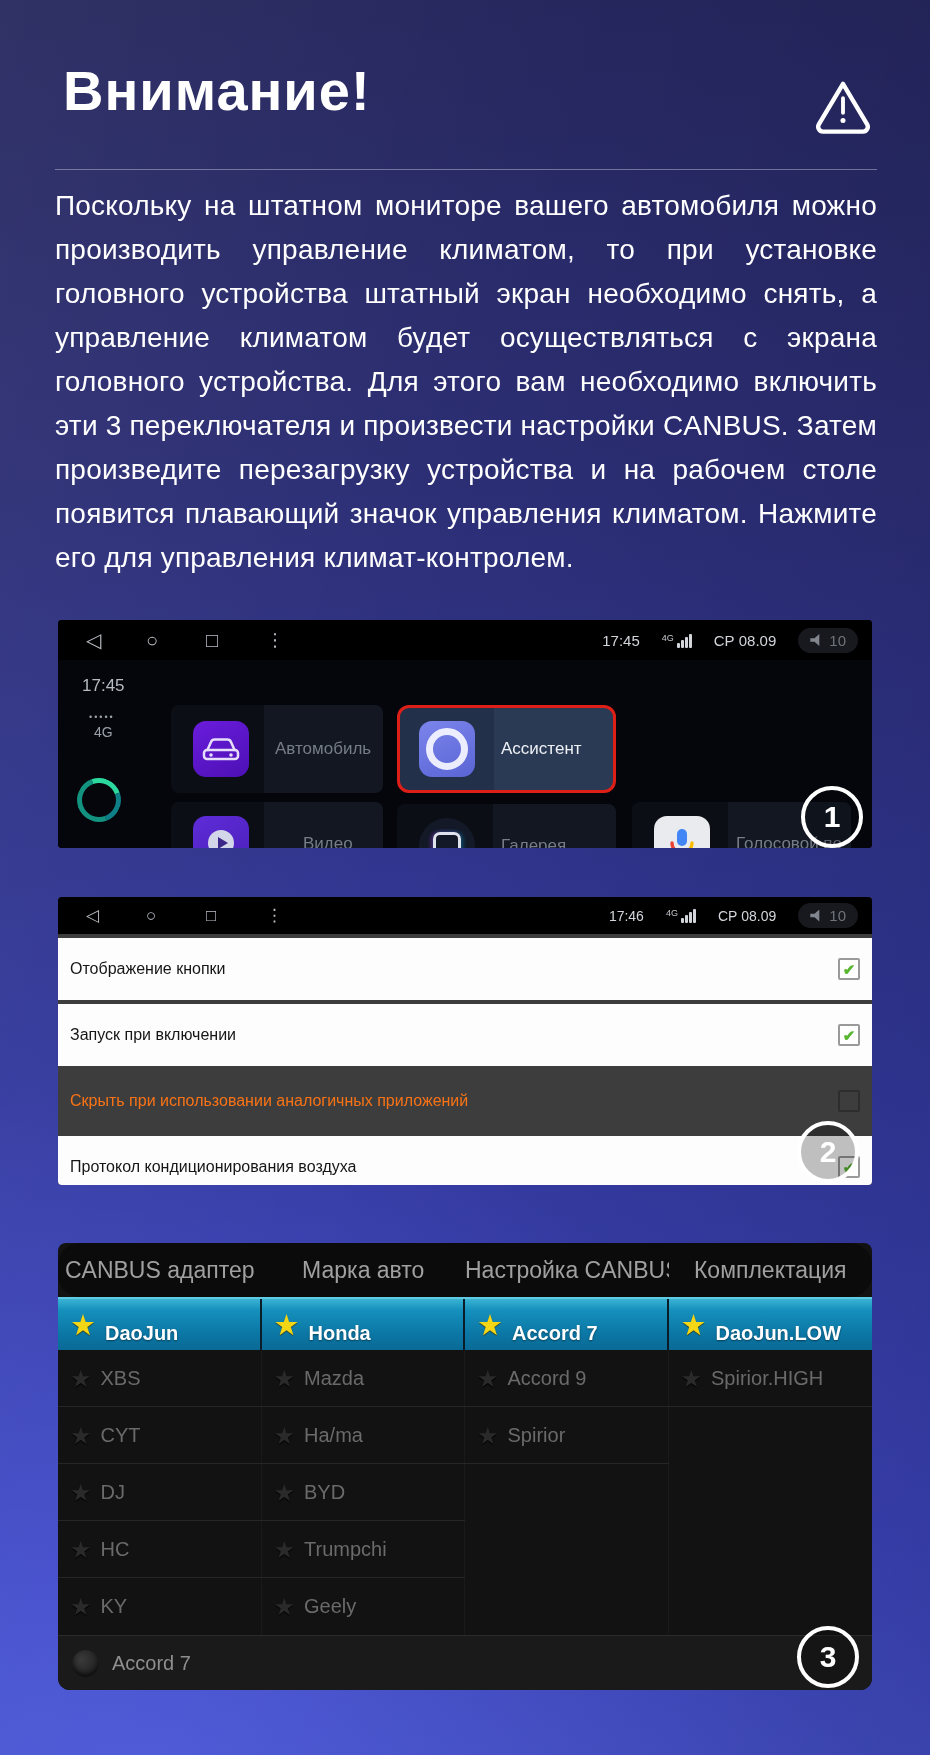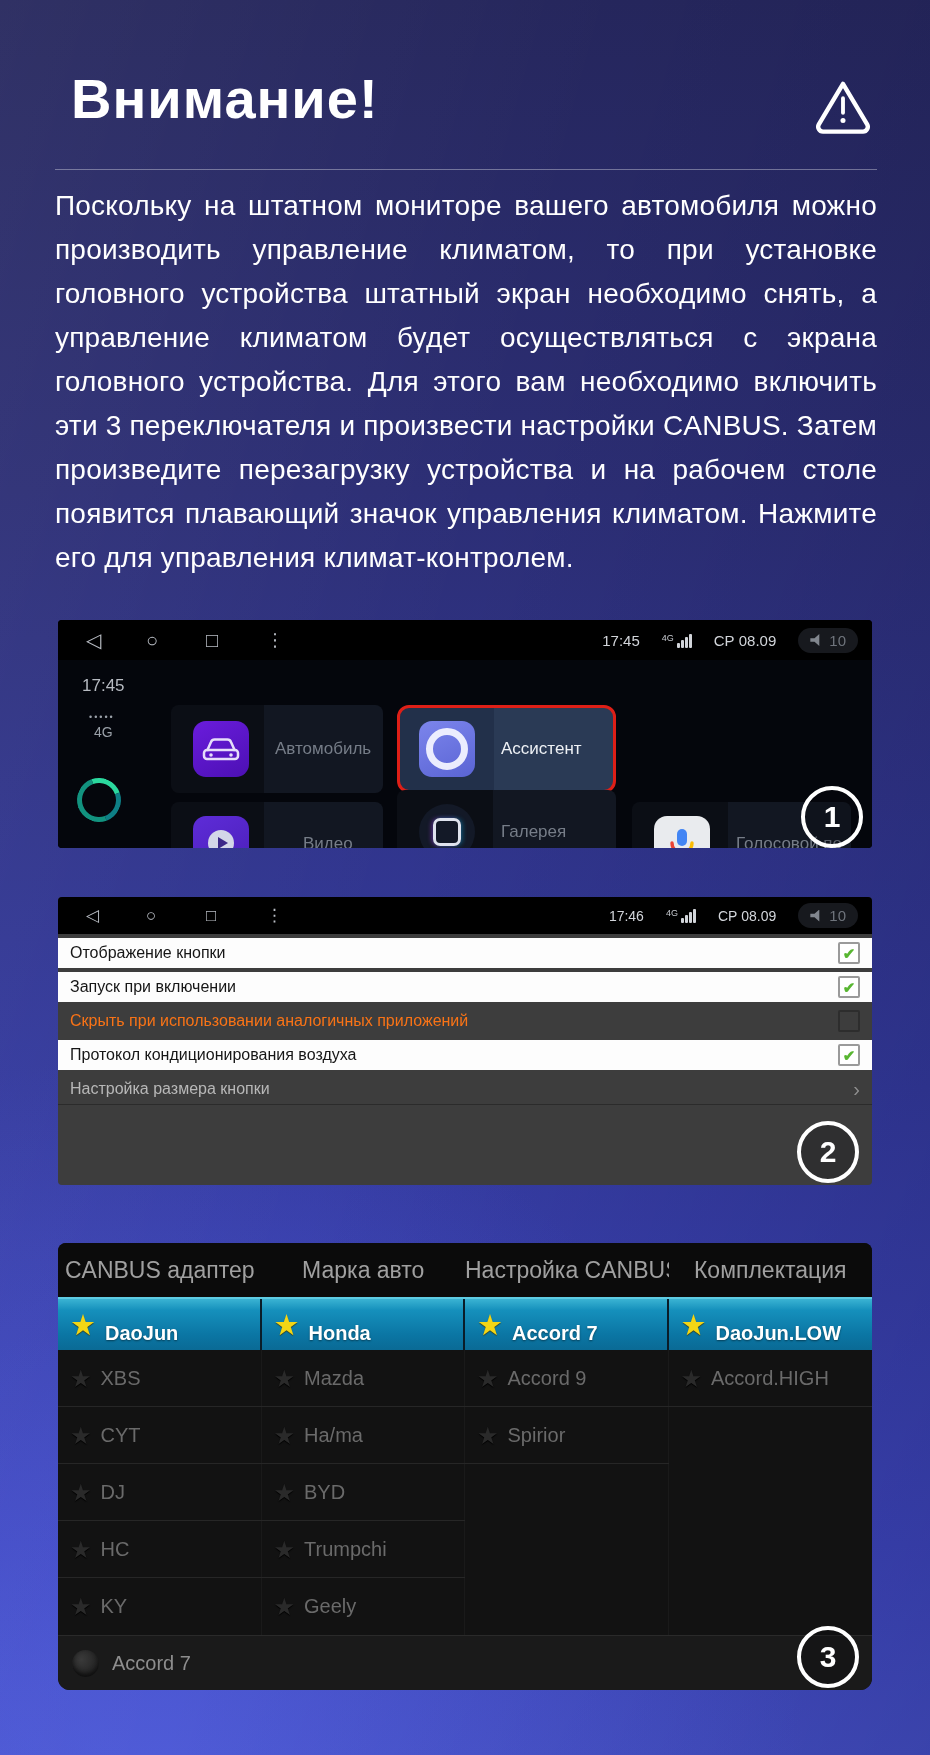--- a/index.html
+++ b/index.html
@@ -5,21 +5,21 @@
   html,body{margin:0;padding:0;}
   body{
     width:930px;height:1755px;position:relative;overflow:hidden;
     font-family:"Liberation Sans",sans-serif;
     background:
       radial-gradient(120% 70% at 15% 102%, rgba(95,110,235,0.35), rgba(0,0,0,0) 60%),
       linear-gradient(105deg, rgba(255,255,255,0.05), rgba(0,0,0,0) 45%, rgba(0,0,20,0.18)),
       linear-gradient(180deg,#25265c 0%,#2c2e75 28%,#343a9e 62%,#3f47c0 88%,#4752cd 100%);
   }
   .title{
-    position:absolute;left:55px;top:50px;margin:16px;
+    position:absolute;left:55px;top:50px;margin:8px;
     font-size:56px;font-weight:700;color:#ffffff;letter-spacing:1px;
   }
   .warn{position:absolute;left:814px;top:76px;width:58px;height:60px;}
   .rule{position:absolute;left:55px;top:169px;width:822px;height:1px;background:rgba(255,255,255,0.35);}
   .para{
     position:absolute;left:55px;top:184px;width:822px;margin:0;
     color:#ffffff;font-size:28px;line-height:44px;text-align:justify;letter-spacing:0.2px;
   }
 
   
@@ -63,21 +63,21 @@
     background:linear-gradient(90deg,#0b0e15 0 44%,#121722 44%);
   }
   .tile .tlabel{margin-left:26px;font-size:17px;color:#767d88;white-space:nowrap;overflow:hidden;}
   .t1{left:113px;top:45px;width:212px;}
   .t2{left:339px;top:45px;width:219px;
       background:linear-gradient(90deg,#22304a 0 44%,#2a3a55 44%);
       border:3px solid #de1f17;border-radius:12px;box-sizing:border-box;text-align:center;}
   .t2 .tlabel{color:#eef1f5;}
   .t3{left:574px;top:45px;width:219px;}
   .t4{left:113px;top:142px;width:212px;height:83px;gap:28px;}
-  .t5{left:339px;top:130px;width:219px;height:83px;}
+  .t5{left:339px;top:144px;width:219px;height:83px;}
   .t6{left:574px;top:142px;width:219px;height:83px;}
   .appicon{
     flex:0 0 auto;width:56px;height:56px;margin-left:22px;border-radius:13px;
     display:flex;align-items:center;justify-content:center;position:relative;
   }
   .t2 .appicon{margin-left:19px;}
   .icon-car{background:linear-gradient(150deg,#6a1cdc,#4c10b4);}
   .icon-assist{background:linear-gradient(155deg,#7c85ec,#5a64d4);}
   .icon-fan{background:rgba(255,255,255,0.04);}
   .icon-video{background:linear-gradient(150deg,#5e2cd8,#4a1fb8);}
@@ -88,34 +88,34 @@
        box-shadow:2px 0 4px rgba(0,200,255,0.3),-2px 0 4px rgba(185,70,255,0.35);}
   .b1pos{left:743px;top:166px;}
 
   
   .shot2{top:897px;height:288px;border-radius:4px;background:#3d3d3d;}
   .shot2 .nav{height:37px;}
   .shot2 .nicon{font-size:17px;}
   .shot2 .status{font-size:14px;}
   .s2head{height:29px;display:flex;align-items:center;background:#2e2e2e;
           color:#9c9c9c;font-size:16px;padding-left:10px;border-bottom:1px solid #222;}
-  .s2row{height:30px;display:flex;align-items:center;padding:0 12px;font-size:16px;}
+  .s2row{height:30px;display:flex;align-items:center;padding:16px 12px;font-size:16px;}
   .s2row.light{background:#fdfdfd;color:#161616;margin:4px 0;}
   .s2row.dark{color:#f97316;}
   .s2row.last{color:#b8b8b8;border-bottom:1px solid #2b2b2b;}
   .cb{margin-left:auto;width:18px;height:18px;border:2px solid #9a9a9a;border-radius:2px;
       background:#fff;display:flex;align-items:center;justify-content:center;}
   .cb i{font-style:normal;color:#58b631;font-size:15px;font-weight:700;line-height:1;}
   .cb.empty{border-color:#2d2d2d;background:#3d3d3d;}
   .chev{margin-left:auto;color:#8f8f8f;font-size:20px;line-height:1;}
   .b2pos{left:739px;top:224px;}
 
   
   .shot3{top:1243px;height:447px;border-radius:8px 8px 12px 12px;background:#121212;}
-  .s3head{height:54px;display:grid;grid-template-columns:repeat(4,1fr);background:#0b0b0b;}
+  .s3head{height:54px;display:grid;grid-template-columns:repeat(4,1fr);background:#0b0b0b;border-radius:22px;}
   .s3hcell{display:flex;align-items:center;justify-content:center;
            color:#a0a0a0;font-size:23px;white-space:nowrap;overflow:hidden;}
   .s3hcell.clip-start{justify-content:flex-start;}
   .s3row{height:57px;display:grid;grid-template-columns:repeat(4,1fr);position:relative;}
   .s3row::after{content:"";position:absolute;left:0;bottom:0;height:1px;background:#262626;width:var(--w,0);}
   .s3row.w100{--w:100%;} .s3row.w75{--w:75%;} .s3row.w50{--w:50%;}
   .s3cell{display:flex;align-items:center;padding-left:12px;gap:9px;
           border-right:1px solid #1a1a1a;overflow:hidden;}
   .s3cell:last-child{border-right:none;}
   .s3row .star{color:#2a2a2a;font-size:24px;text-shadow:0 1px 1px #000;}
@@ -326,21 +326,21 @@
     <div class="s3cell">
       <span class="star">★</span>
       <span class="s3label">Mazda</span>
     </div>
     <div class="s3cell">
       <span class="star">★</span>
       <span class="s3label">Accord 9</span>
     </div>
     <div class="s3cell">
       <span class="star">★</span>
-      <span class="s3label">Accord.HIGH</span>
+      <span class="s3label">Spirior.HIGH</span>
     </div>
   </div>
 
   <div class="s3row w75">
     <div class="s3cell">
       <span class="star">★</span>
       <span class="s3label">CYT</span>
     </div>
     <div class="s3cell">
       <span class="star">★</span>

